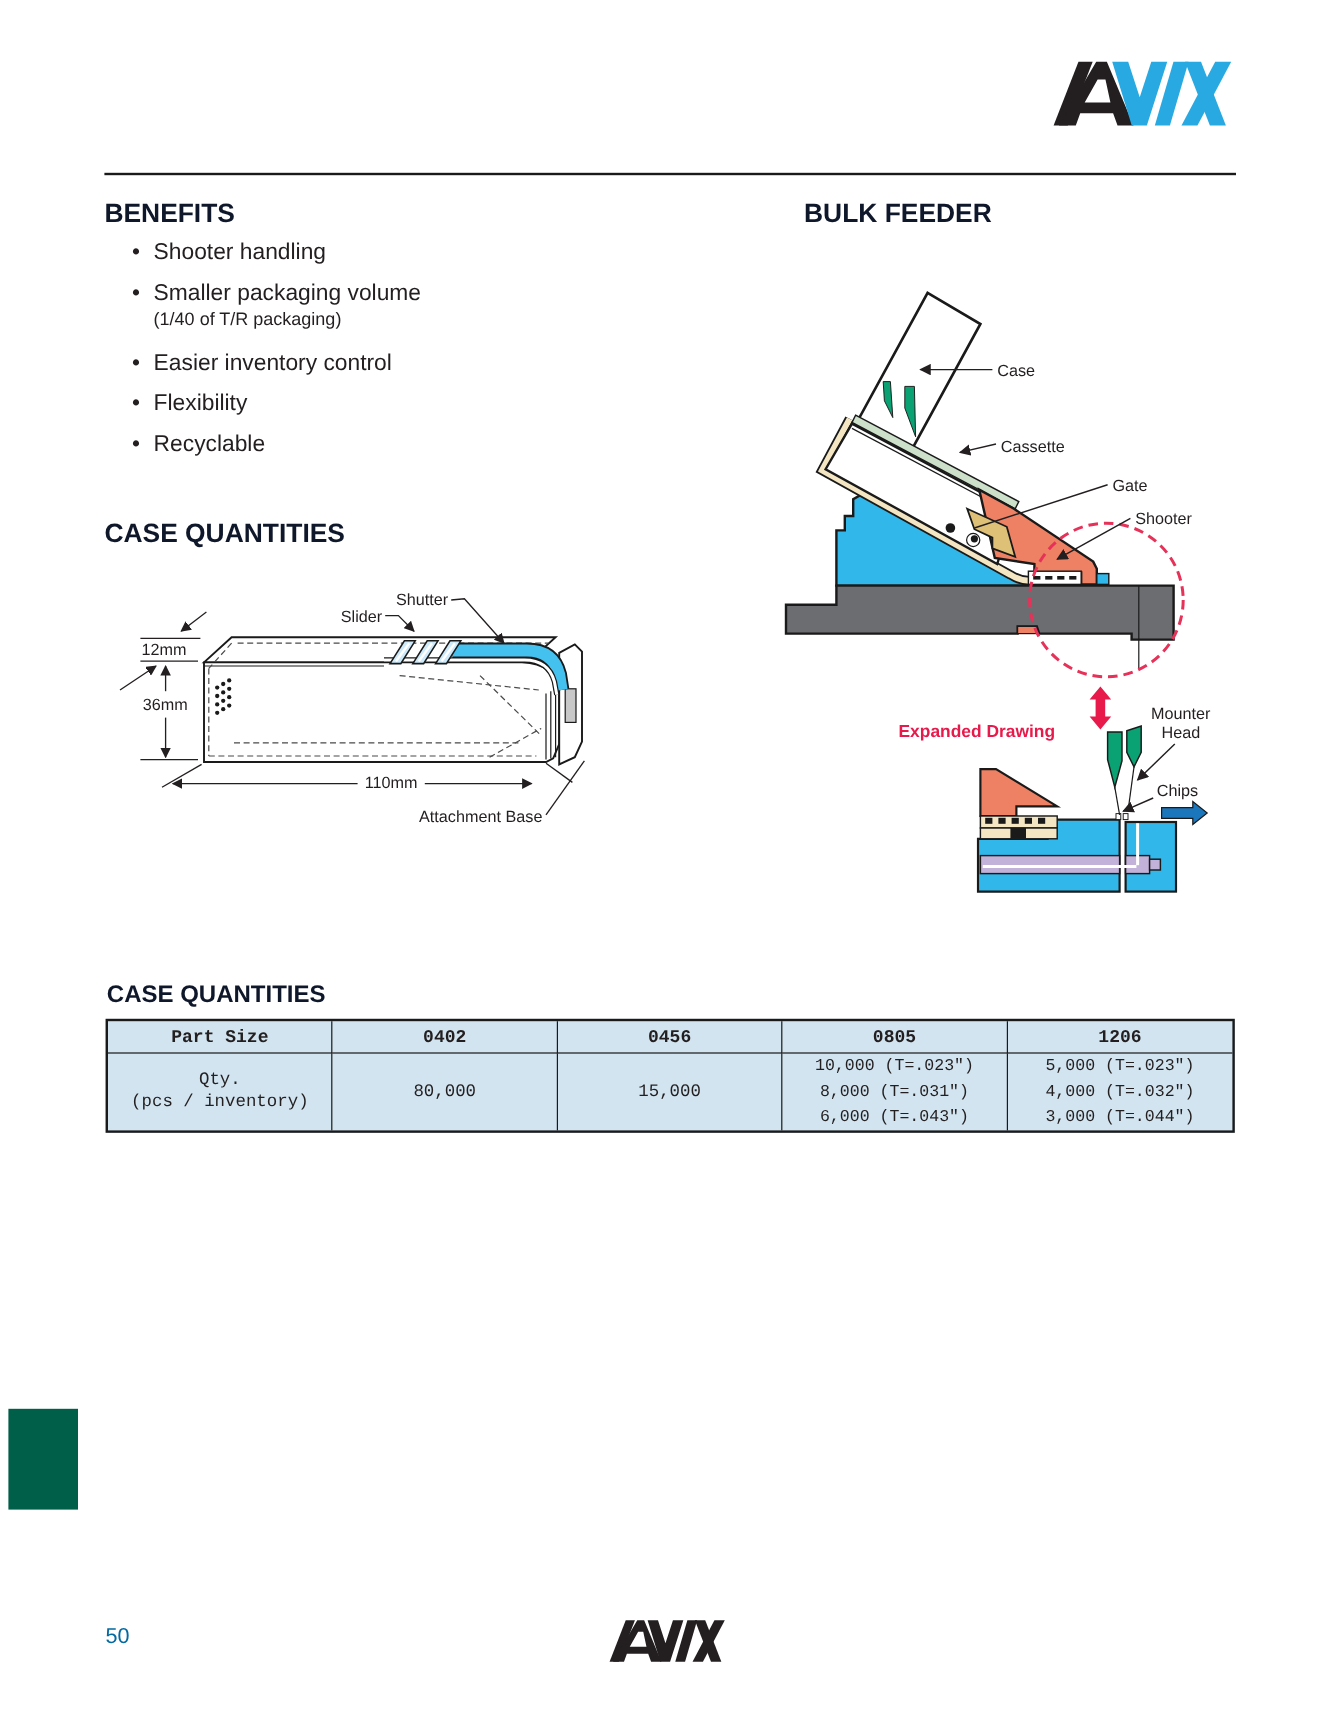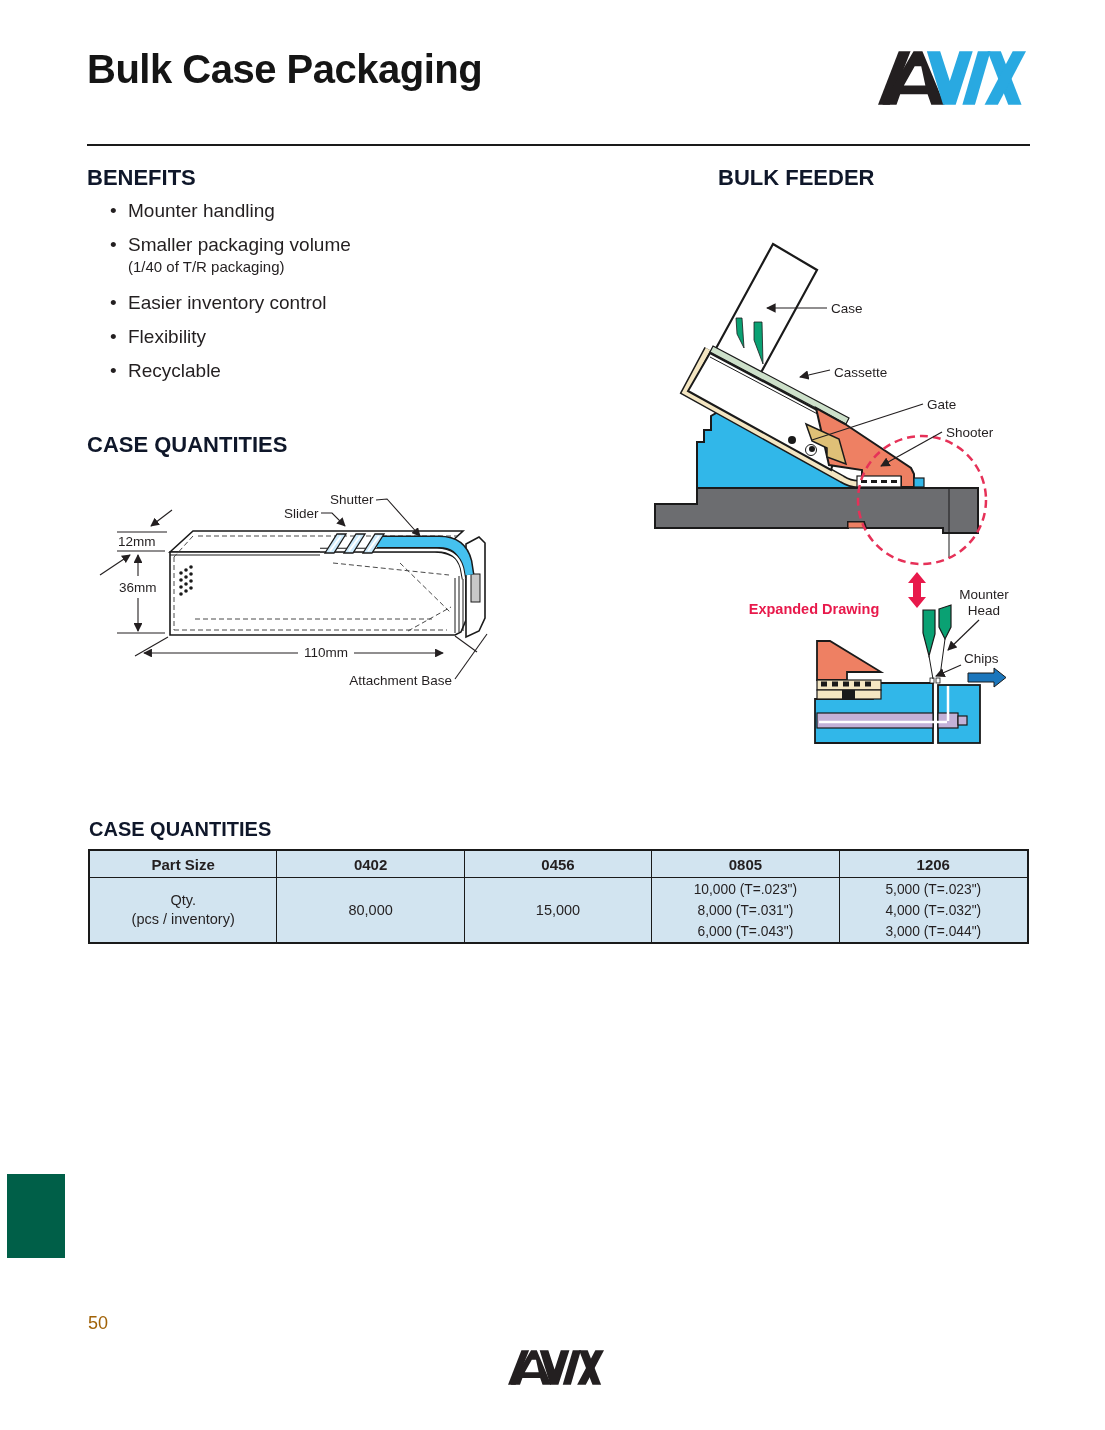--- a/index.html
+++ b/index.html
@@ -7,77 +7,76 @@
         font-family:"Liberation Sans", sans-serif;color:#231f20;}
   .abs{position:absolute;}
   .title{left:87px;top:47px;font-size:40px;font-weight:bold;color:#151515;letter-spacing:-.5px;}
   .rule{left:87px;top:144px;width:943px;height:2px;background:#1a1a1a;}
   .h2{font-size:22px;font-weight:bold;color:#0f172a;letter-spacing:0;}
   .bullet-row{position:absolute;left:110px;display:flex;align-items:flex-start;font-size:19px;color:#231f20;}
   .bullet-dot{width:18px;font-size:19px;}
   .bullet-note{position:absolute;left:128px;font-size:15px;color:#231f20;}
   .qt{left:88px;top:849px;width:941px;height:95px;border:2px solid #1a1a1a;background:#d2e4f0;
       display:grid;grid-template-columns:repeat(5,1fr);grid-template-rows:27px 1fr;box-sizing:border-box;}
-  .qt .cell{border-right:1.5px solid #1a1a1a;display:flex;flex-direction:column;align-items:center;justify-content:center;text-align:right;}
+  .qt .cell{border-right:1.5px solid #1a1a1a;display:flex;flex-direction:column;align-items:center;justify-content:center;text-align:right;font-family:Liberation Mono, monospace;}
   .qt .cell:nth-child(5n){border-right:none;}
   .qt .head{border-bottom:1.5px solid #1a1a1a;font-weight:bold;font-size:15px;}
   .qt .body1{font-size:14.5px;line-height:19px;}
   .qt .body3{font-size:13.8px;line-height:21px;}
   .greentab{left:7px;top:1174px;width:58px;height:84px;background:#005f48;}
-  .pagenum{left:88px;top:1313px;font-size:18px;color:#a16207;}
+  .pagenum{left:88px;top:1353px;font-size:18px;color:#0369a1;}
   svg{position:absolute;overflow:visible;}
   svg text{font-family:"Liberation Sans", sans-serif;font-size:13.5px;fill:#231f20;}
   text.redbold{font-size:14.5px;font-weight:bold;fill:#e8194b;}
 </style>
 </head>
 <body>
 
 <div class="page">
 
-  <div class="abs title">Bulk Case Packaging</div>
 
   <svg class="abs" style="left:878px;top:51px;width:148px;height:54px" viewBox="0 0 100 36">
     <g>
       <polygon points="0,36 8,36 22,0 14,0" fill="#231f20"></polygon>
       <path fill-rule="evenodd" fill="#231f20" d="M24,0 L30,0 L45,36 L36,36 L33.5,29 L15,29 L12.5,36 L3,36 Z M24.8,10 L29.2,10 L32,23 L17.5,23 Z"></path>
     </g>
     <g>
       <path fill="#29a9e1" d="M33,0 L42,0 L48.5,20 L55,0 L64,0 L52.5,36 L44,36 Z"></path>
       <polygon points="57,36 65.5,36 76,0 67.5,0" fill="#29a9e1"></polygon>
       <polygon points="74,0 83,0 97,36 88,36" fill="#29a9e1"></polygon>
       <polygon points="91,0 100,0 81,36 72,36" fill="#29a9e1"></polygon>
     </g>
   </svg>
 
   <div class="abs rule"></div>
 
   <div class="abs h2" style="left:87px;top:165px">BENEFITS</div>
   <div class="bullet-row" style="top:200px">
     <span class="bullet-dot">•</span>
-    <span>Mounter handling</span>
+    <span>Shooter handling</span>
   </div>
   <div class="bullet-row" style="top:234px">
     <span class="bullet-dot">•</span>
     <span>Smaller packaging volume</span>
   </div>
   <div class="bullet-note abs" style="top:258px">(1/40 of T/R packaging)</div>
   <div class="bullet-row" style="top:292px">
     <span class="bullet-dot">•</span>
     <span>Easier inventory control</span>
   </div>
   <div class="bullet-row" style="top:326px">
     <span class="bullet-dot">•</span>
     <span>Flexibility</span>
   </div>
   <div class="bullet-row" style="top:360px">
     <span class="bullet-dot">•</span>
     <span>Recyclable</span>
   </div>
 
-  <div class="abs h2" style="left:718px;top:165px">BULK FEEDER</div>
+  <div class="abs h2" style="left:670px;top:165px">BULK FEEDER</div>
 
   <svg style="left:630px;top:220px;width:420px;height:540px" viewBox="0 0 420 540">
     <defs>
       <marker id="mf" viewBox="0 0 10 10" refX="9" refY="5" markerWidth="8" markerHeight="8" orient="auto">
         <path d="M0,0 L10,5 L0,10 Z" fill="#231f20"></path>
       </marker>
     </defs>
 
     <g>
       <polygon points="143,24 187,50 128,158 84,132" fill="#ffffff" stroke="#1a1a1a" stroke-width="2.2"></polygon>

